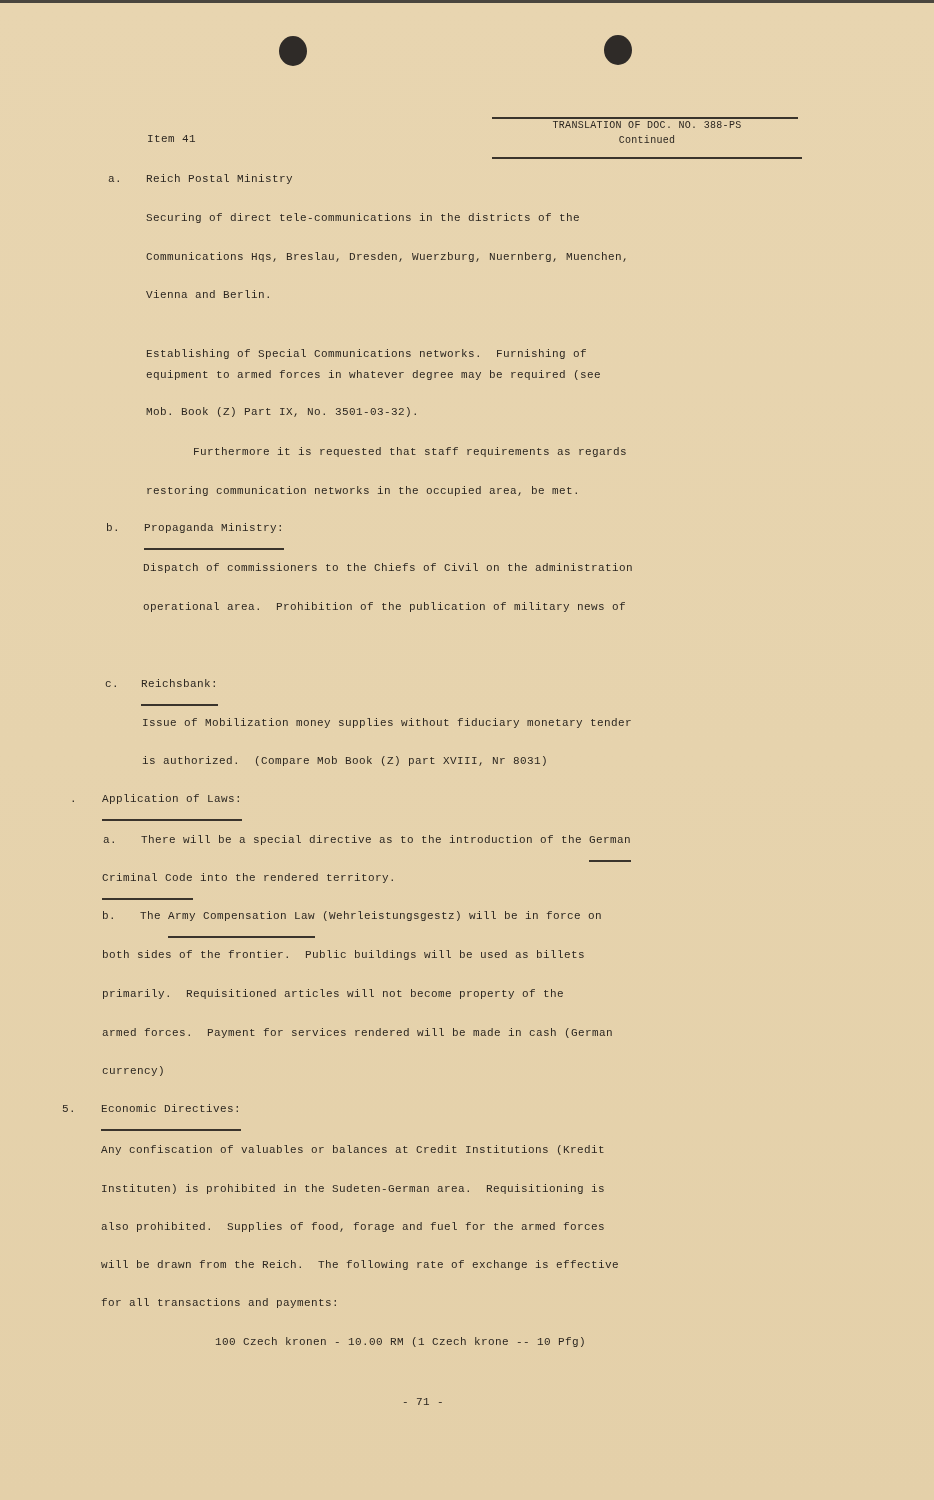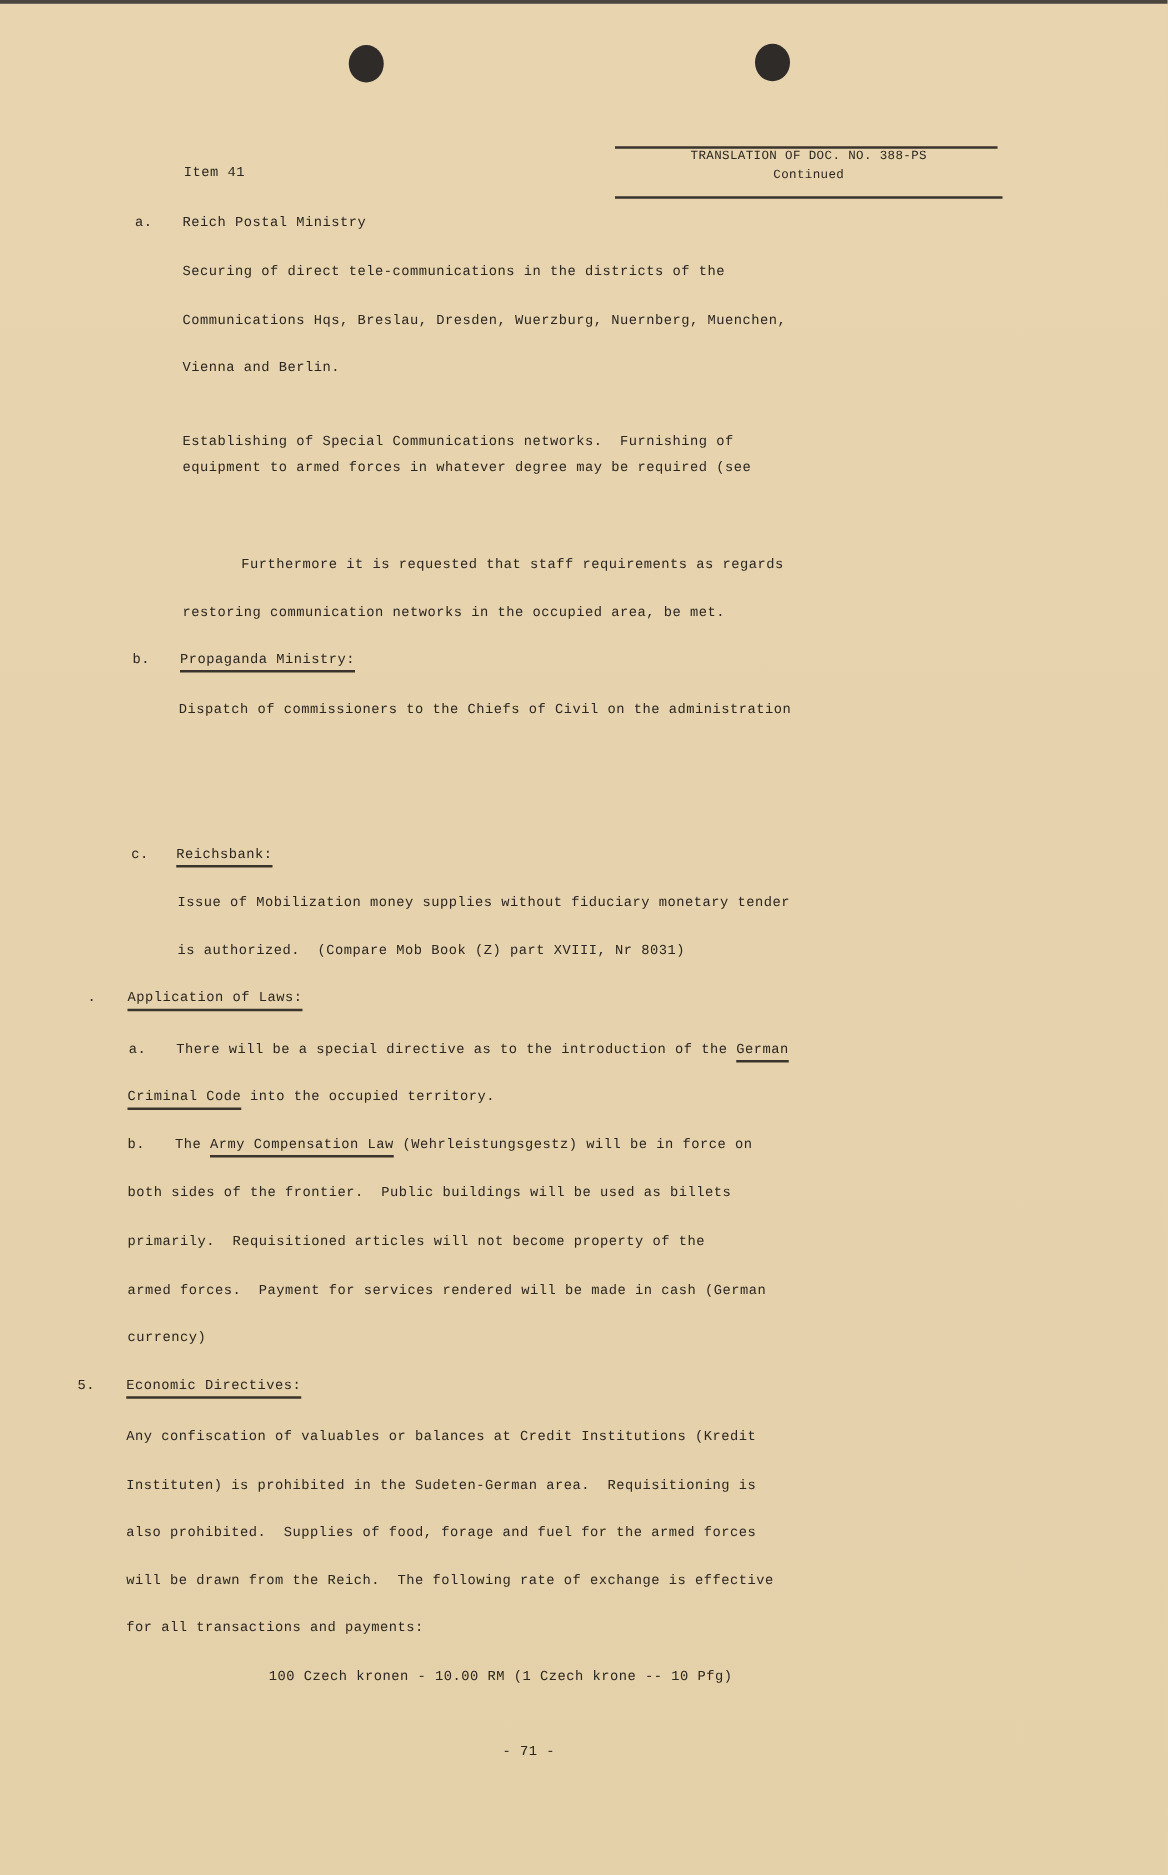--- a/index.html
+++ b/index.html
@@ -10,21 +10,21 @@
       color: #2b2620;
     }
     .page {
       position: absolute; left: 0; top: 0; width: 934px; height: 1500px;
       background: linear-gradient(180deg, #e8d5b0 0%, #e6d3ad 50%, #e4d0a9 100%);
       border-top: 3px solid #4a463f;
       box-sizing: border-box;
     }
     .hole { position: absolute; width: 28px; height: 30px; border-radius: 50%; background: #2f2b28; }
     .t { position: absolute; font-size: 11px; white-space: pre; letter-spacing: 0.4px; line-height: 1; text-align: right; }
-    .u { border-bottom: 2px solid #3a342c; padding-bottom: 2px; }
+    .u { border-bottom: 2px solid #3a342c; padding-bottom: 14px; }
     .rule { position: absolute; height: 2px; background: #3a342c; }
     .hdr { position: absolute; left: 492px; top: 114px; width: 310px; }
     .hdr-line { font-size: 10px; text-align: center; white-space: pre; letter-spacing: 0.3px; }
   </style>
 </head>
 <body>
 
 <div class="page">
   <div class="hole" style="left:279px;top:33px;"></div>
   <div class="hole" style="left:604px;top:32px;"></div>
@@ -38,37 +38,39 @@
     <div class="rule" style="left:0;top:40px;width:310px;"></div>
   </div>
 
   <div class="t" style="left:108px;top:171px;">a.</div>
   <div class="t" style="left:146px;top:171px;">Reich Postal Ministry</div>
   <div class="t" style="left:146px;top:210px;">Securing of direct tele-communications in the districts of the</div>
   <div class="t" style="left:146px;top:249px;">Communications Hqs, Breslau, Dresden, Wuerzburg, Nuernberg, Muenchen,</div>
   <div class="t" style="left:146px;top:287px;">Vienna and Berlin.</div>
   <div class="t" style="left:146px;top:346px;">Establishing of Special Communications networks.  Furnishing of</div>
   <div class="t" style="left:146px;top:367px;">equipment to armed forces in whatever degree may be required (see</div>
+  <div class="t" style="left:146px;top:404px;">Mob. Book (Z) Part IX, No. 3501-03-32).</div>
   <div class="t" style="left:193px;top:444px;">Furthermore it is requested that staff requirements as regards</div>
   <div class="t" style="left:146px;top:483px;">restoring communication networks in the occupied area, be met.</div>
 
   <div class="t" style="left:106px;top:520px;">b.</div>
   <div class="t" style="left:144px;top:520px;"><span class="u">Propaganda Ministry:</span></div>
   <div class="t" style="left:143px;top:560px;">Dispatch of commissioners to the Chiefs of Civil on the administration</div>
+  <div class="t" style="left:143px;top:599px;">operational area.  Prohibition of the publication of military news of</div>
 
   <div class="t" style="left:105px;top:676px;">c.</div>
   <div class="t" style="left:141px;top:676px;"><span class="u">Reichsbank:</span></div>
   <div class="t" style="left:142px;top:715px;">Issue of Mobilization money supplies without fiduciary monetary tender</div>
   <div class="t" style="left:142px;top:753px;">is authorized.  (Compare Mob Book (Z) part XVIII, Nr 8031)</div>
 
   <div class="t" style="left:70px;top:791px;">.</div>
   <div class="t" style="left:102px;top:791px;"><span class="u">Application of Laws:</span></div>
   <div class="t" style="left:103px;top:832px;">a.</div>
   <div class="t" style="left:141px;top:832px;"><span>There will be a special directive as to the introduction of the</span> <span class="u">German</span></div>
-  <div class="t" style="left:102px;top:870px;"><span class="u">Criminal Code</span><span> into the occupied territory.</span></div>
+  <div class="t" style="left:102px;top:870px;"><span class="u">Criminal Code</span><span> into the rendered territory.</span></div>
   <div class="t" style="left:102px;top:908px;">b.</div>
   <div class="t" style="left:140px;top:908px;"><span>The </span><span class="u">Army Compensation Law</span><span> (Wehrleistungsgestz) will be in force on</span></div>
   <div class="t" style="left:102px;top:947px;">both sides of the frontier.  Public buildings will be used as billets</div>
   <div class="t" style="left:102px;top:986px;">primarily.  Requisitioned articles will not become property of the</div>
   <div class="t" style="left:102px;top:1025px;">armed forces.  Payment for services rendered will be made in cash (German</div>
   <div class="t" style="left:102px;top:1063px;">currency)</div>
 
   <div class="t" style="left:62px;top:1101px;">5.</div>
   <div class="t" style="left:101px;top:1101px;"><span class="u">Economic Directives:</span></div>
   <div class="t" style="left:101px;top:1142px;">Any confiscation of valuables or balances at Credit Institutions (Kredit</div>

